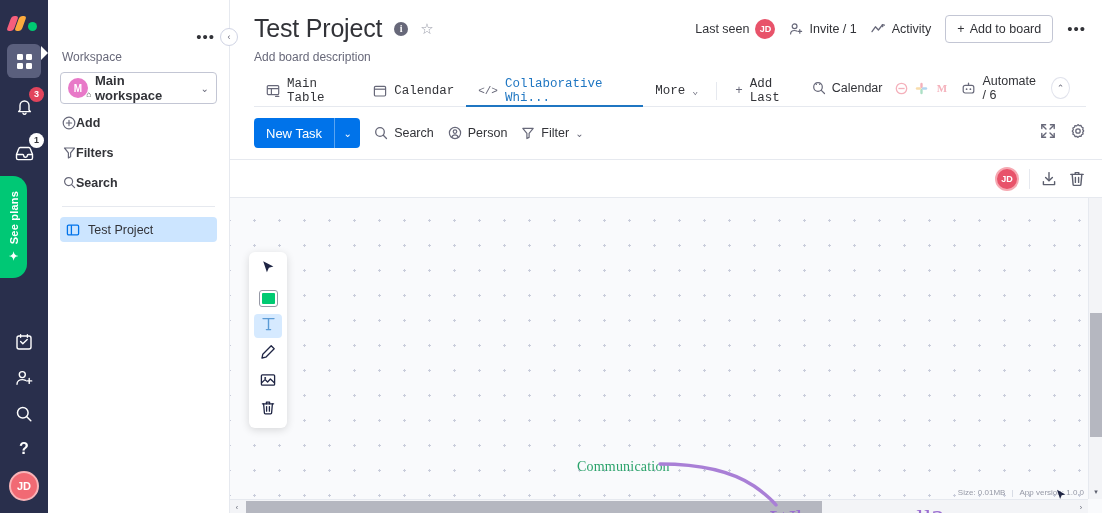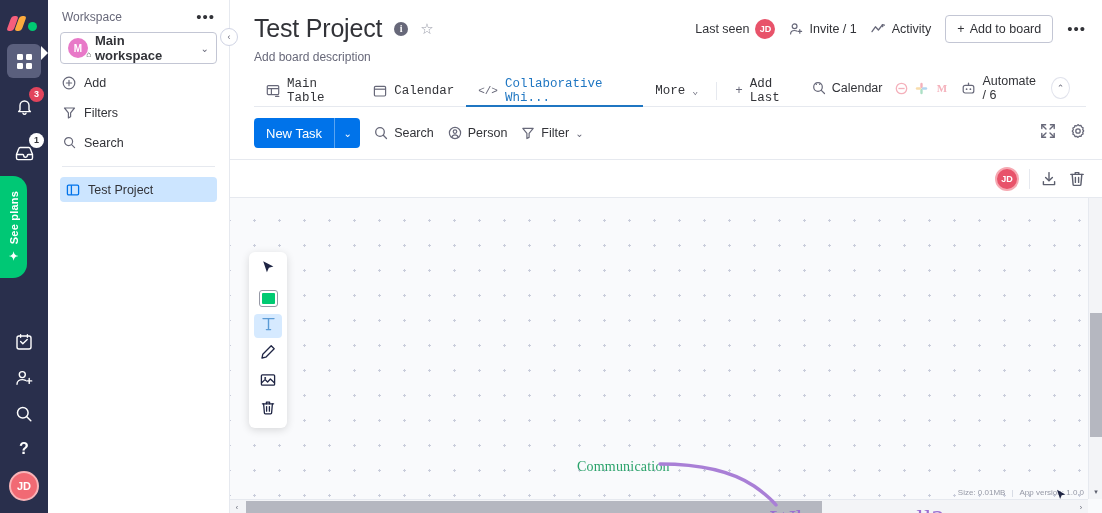--- a/index.html
+++ b/index.html
@@ -70,37 +70,37 @@
     display: flex; align-items: center; justify-content: center;
   }
 
   
   .sidebar {
     width: 182px; flex: 0 0 182px; height: 513px;
     background: #ffffff; border-right: 1px solid #e6e9ef;
     position: relative; padding: 0 12px;
   }
   .ws-head { display: flex; align-items: center; justify-content: space-between; padding: 10px 2px 4px; }
-  .ws-head-title { font-size: 12px; color: #676879; }
+  .ws-head-title { font-size: 12px; color: #676879; margin-top: 40px; }
   .dots { color: #323338; font-size: 15px; letter-spacing: 1px; line-height: 10px; }
   .ws-select {
     display: flex; align-items: center; gap: 7px;
     height: 32px; border: 1px solid #c3c6d4; border-radius: 4px;
     padding: 0 7px; margin-top: 4px;
   }
   .ws-avatar {
     width: 20px; height: 20px; border-radius: 50%;
     background: #e879c8; color: #fff; font-size: 10px; font-weight: 700;
     display: flex; align-items: center; justify-content: center; position: relative;
   }
   .ws-home { position: absolute; right: -3px; bottom: -1px; font-size: 8px; color: #323338; }
   .ws-name { font-size: 13px; font-weight: 700; flex: 1; }
   .chev { color: #676879; font-size: 10px; }
 
-  .side-link { display: flex; align-items: center; gap: 8px; height: 23px; margin-top: 7px; font-size: 12.5px; color: #323338; padding-left: 2px; }
+  .side-link { display: flex; align-items: center; gap: 0; height: 23px; margin-top: 7px; font-size: 12.5px; color: #323338; padding-left: 2px; font-weight: bold; }
   .side-link .ic { width: 14px; height: 14px; display: flex; align-items: center; justify-content: center; color: #676879; }
   .side-sep { height: 1px; background: #e6e9ef; margin: 12px 2px 10px; }
 
   .board-item {
     display: flex; align-items: center; gap: 8px;
     height: 25px; border-radius: 4px; padding: 0 6px; font-size: 12.5px;
     color: #323338; margin-bottom: 2px;
   }
   .board-item.selected { background: #cce5ff; }
   .board-item .ic { color: #0073ea; display: flex; }

